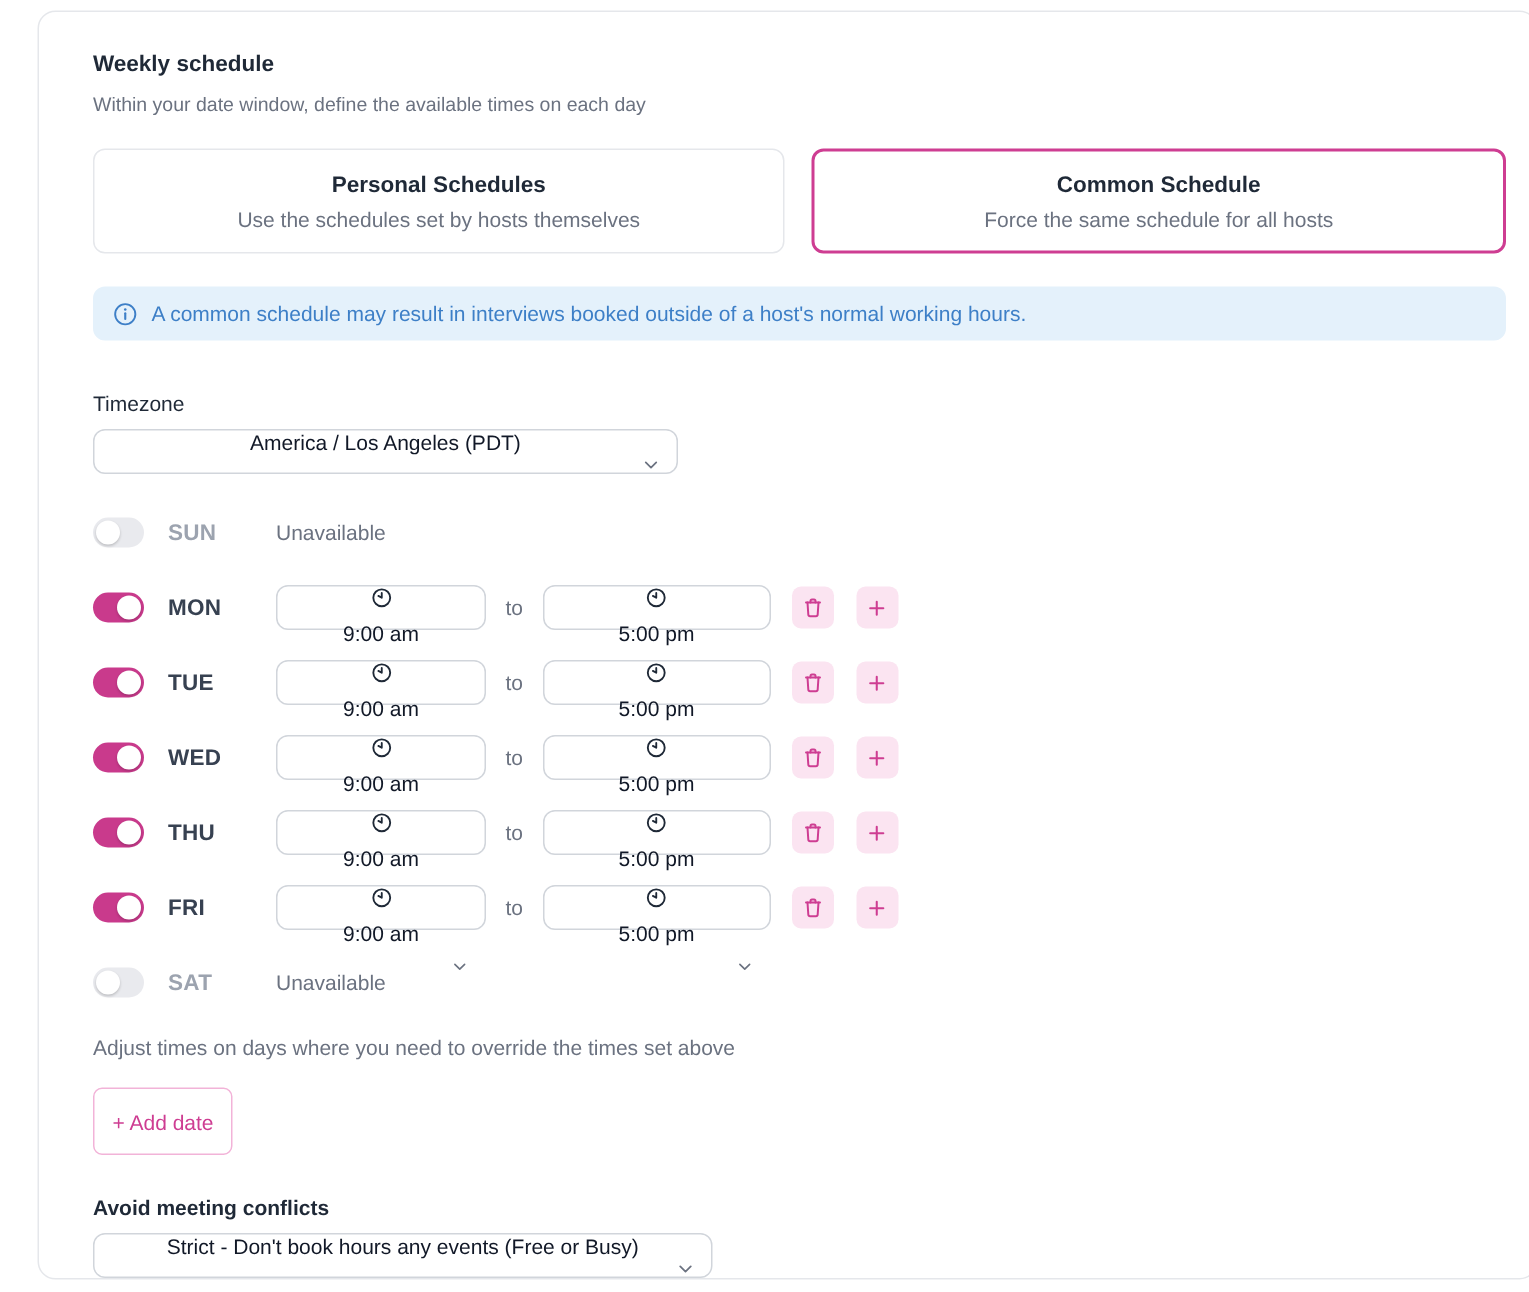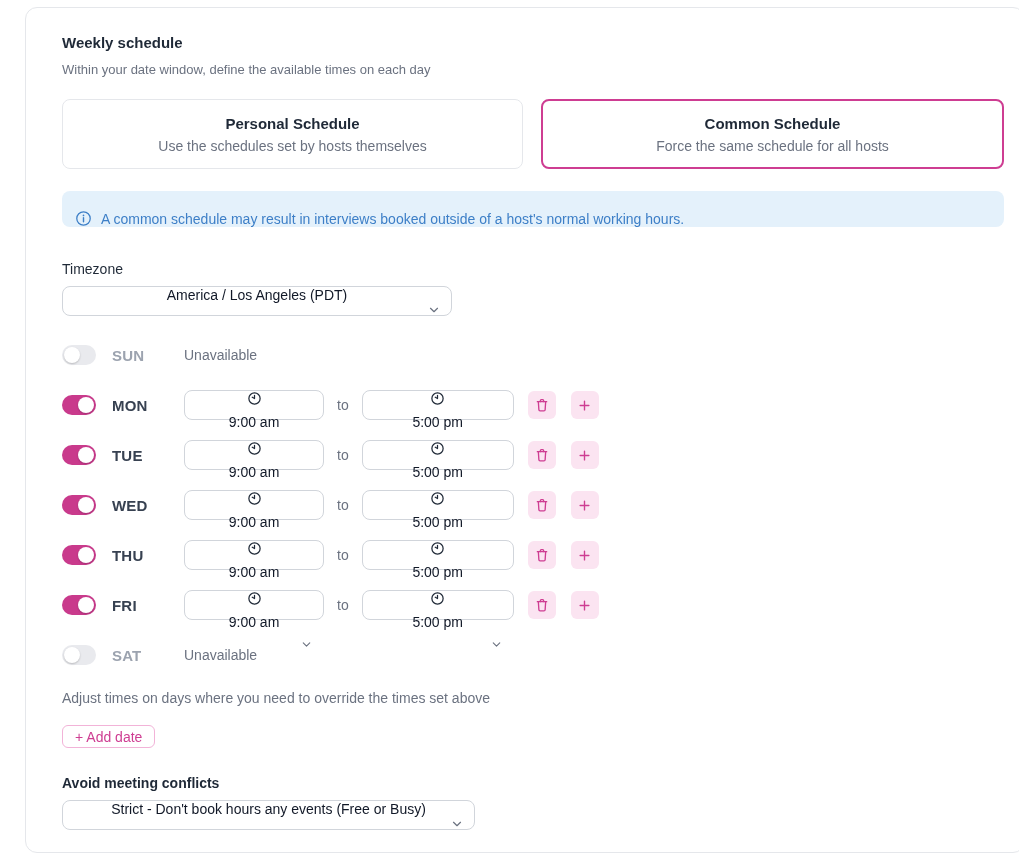--- a/index.html
+++ b/index.html
@@ -18,21 +18,21 @@
     flex: 1; height: 70px; border: 1px solid #E5E7EB; border-radius: 8px;
     display: flex; flex-direction: column; align-items: center; justify-content: center;
     gap: 6px; background: #fff; cursor: pointer;
   }
   .mode-card.selected { border: 2px solid #CE3D92; }
   .mode-title { font-size: 15px; font-weight: 700; color: #1F2937; }
   .mode-desc { font-size: 14px; color: #6B7280; }
 
   .info-banner {
     height: 36px; background: #E4F1FB; border-radius: 8px;
-    display: flex; align-items: flex-end; gap: 9px; padding: 0 13px;
+    display: flex; align-items: center; gap: 9px; padding: 0 13px;
     color: #3D7FC7; font-size: 14px; margin-bottom: 34px;
   }
   .info-banner svg { flex: 0 0 auto; }
 
   .field-label { font-size: 14px; font-weight: 400; color: #1F2937; margin-bottom: 9px; }
   .field-label.strong { font-weight: 700; }
 
   .select {
     height: 30px; border: 1px solid #D1D5DB; border-radius: 8px; background: #fff;
     display: flex; align-items: center; padding: 0 10px; font-size: 14px; color: #111827;
@@ -68,37 +68,37 @@
   .icon-btn {
     width: 28px; height: 28px; border: none; border-radius: 6px; background: #FBE4F1;
     color: #CE3D92; display: flex; align-items: center; justify-content: center;
     cursor: pointer; margin-left: 14px; padding: 0;
   }
   .icon-btn + .icon-btn { margin-left: 15px; }
 
   .section-title { font-size: 15px; font-weight: 700; color: #1F2937; margin: 6px 0 10px; }
   .section-desc { font-size: 14px; color: #6B7280; margin-bottom: 19px; }
   .add-date-btn {
-    height: 23px; padding: 0 12px; background: #fff; border: 1px solid #F2B3D8;
+    height: 45px; padding: 0 12px; background: #fff; border: 1px solid #F2B3D8;
     border-radius: 6px; color: #CE3D92; font-size: 14px;
     font-family: "Liberation Sans", sans-serif; cursor: pointer; margin-bottom: 27px;
   }
   .conflict-select { width: 413px; }
 </style>
 </head>
 <body>
 
 <div class="card">
 
   <div class="page-title">Weekly schedule</div>
   <div class="page-subtitle">Within your date window, define the available times on each day</div>
 
   <div class="mode-row">
     <div class="mode-card">
-      <div class="mode-title">Personal Schedule</div>
+      <div class="mode-title">Personal Schedules</div>
       <div class="mode-desc">Use the schedules set by hosts themselves</div>
     </div>
     <div class="mode-card selected">
       <div class="mode-title">Common Schedule</div>
       <div class="mode-desc">Force the same schedule for all hosts</div>
     </div>
   </div>
 
   <div class="info-banner">
     <svg width="17" height="17" viewBox="0 0 24 24" fill="none" stroke="currentColor">

